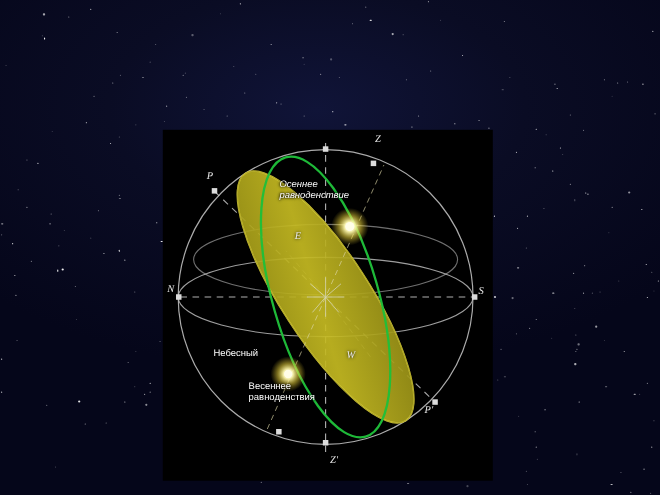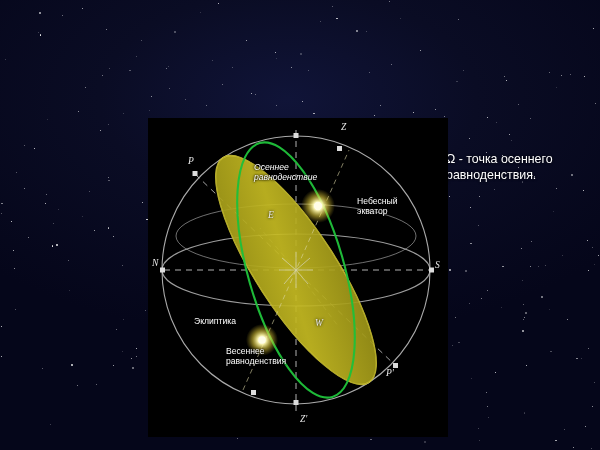--- a/index.html
+++ b/index.html
@@ -252,22 +252,20 @@
       <div class="star" style="left: 503.7px; top: 76px; width: 1px; height: 1px; opacity: 0.59;"></div>
       <div class="star" style="left: 168.3px; top: 66.4px; width: 1px; height: 1px; opacity: 0.29;"></div>
       <div class="star" style="left: 388.6px; top: 1.2px; width: 1px; height: 1px; opacity: 0.58;"></div>
       <div class="star" style="left: 510.7px; top: 140.3px; width: 1px; height: 1px; opacity: 0.27;"></div>
       <div class="star" style="left: 121.7px; top: 351.4px; width: 1px; height: 1px; opacity: 0.24;"></div>
       <div class="star" style="left: 505.7px; top: 80.1px; width: 1px; height: 1px; opacity: 0.9;"></div>
       <div class="star" style="left: 24.3px; top: 188.4px; width: 1px; height: 1px; opacity: 0.65;"></div>
     </div>
 
 
-  <div class="note note-right">Ω - точка осеннего
-равноденствия.</div>
 
   <div class="panel">
     <svg width="300" height="319" viewBox="0 0 300 319">
       <defs>
         <radialGradient id="sunGlowA" cx="50%" cy="50%" r="50%">
           <stop offset="0%" stop-color="#ffffff" stop-opacity="1"></stop>
           <stop offset="28%" stop-color="#fff9b0" stop-opacity=".95"></stop>
           <stop offset="60%" stop-color="#e8d23c" stop-opacity=".55"></stop>
           <stop offset="100%" stop-color="#c9b020" stop-opacity="0"></stop>
         </radialGradient>
@@ -337,20 +335,18 @@
     <div class="plabel" style="left:152px;top:296px;">Z'</div>
     <div class="plabel" style="left:40px;top:38px;">P</div>
     <div class="plabel" style="left:238px;top:250px;">P'</div>
     <div class="plabel" style="left:4px;top:140px;">N</div>
     <div class="plabel" style="left:287px;top:142px;">S</div>
     <div class="plabel" style="left:120px;top:92px;">E</div>
     <div class="plabel" style="left:167px;top:200px;">W</div>
 
     <div class="dlabel" style="left:106px;top:44px;width:95px;font-style:italic;">Осеннее
 равноденствие</div>
-    <div class="dlabel" style="left:209px;top:78px;width:70px;">Небесный
-экватор</div>
-    <div class="dlabel" style="left:46px;top:198px;width:80px;">Эклиптика</div>
+    <div class="dlabel" style="left:46px;top:198px;width:80px;">Небесный</div>
     <div class="dlabel" style="left:78px;top:228px;width:110px;">Весеннее
 равноденствия</div>
   </div>
 
 </div>
 
 </body></html>

